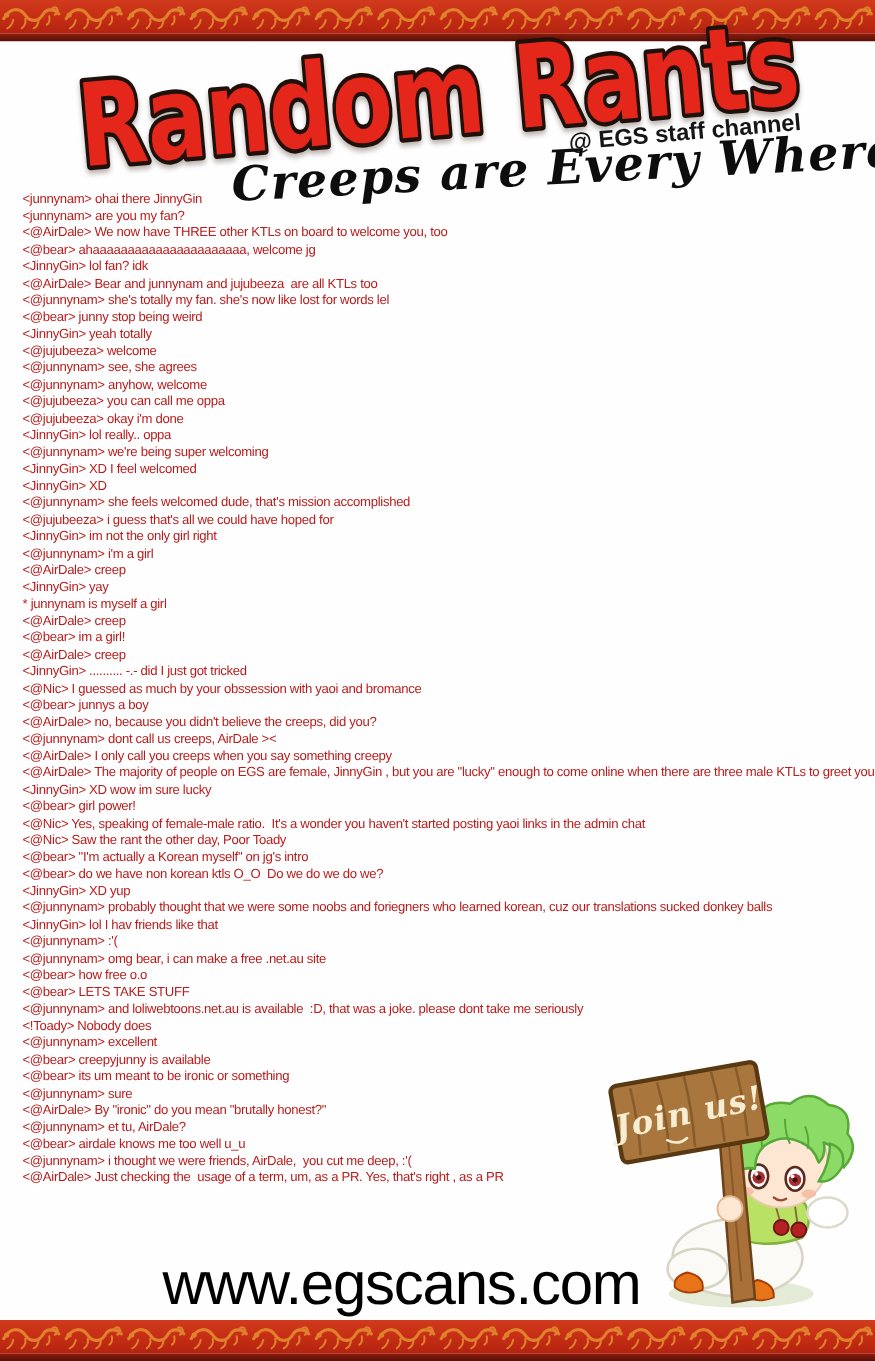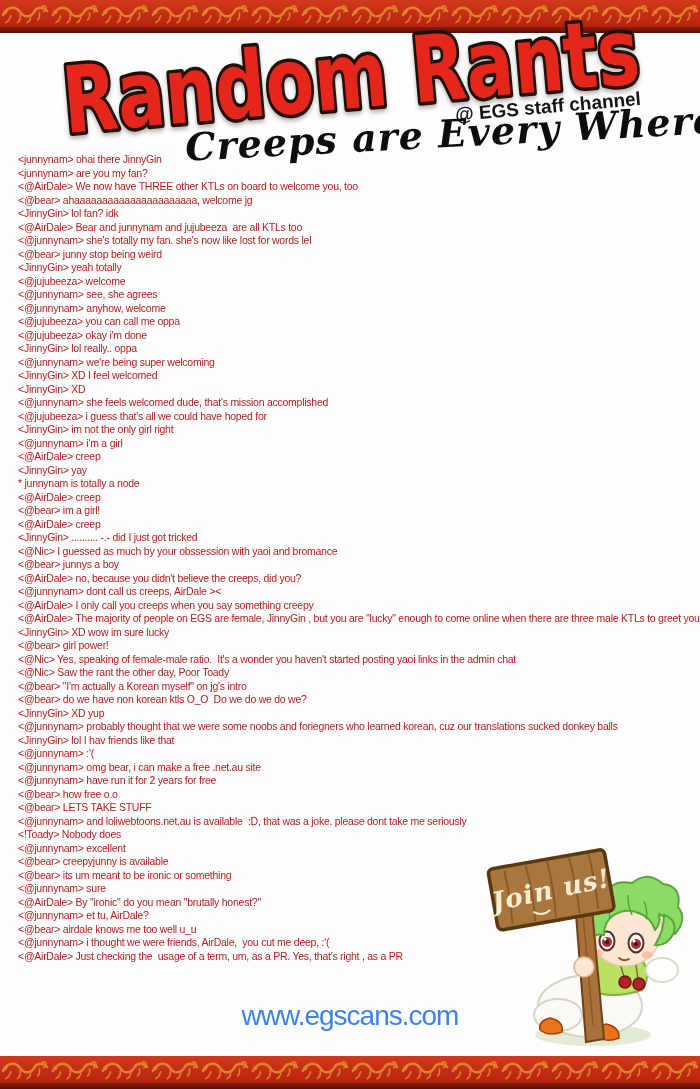--- a/index.html
+++ b/index.html
@@ -28,22 +28,22 @@
   
   .chat-log{position:absolute;left:18px;top:153px;width:680px;color:#b91c1c;}
   .chat-line{font-size:10.5px;line-height:13.5px;letter-spacing:-0.25px;white-space:pre;}
 
   
   .mascot{position:absolute;left:478px;top:843px;width:218px;height:215px;}
   .sign-text{font-family:"DejaVu Serif",serif;font-style:italic;font-weight:bold;
              font-size:26px;fill:#f7eed2;letter-spacing:1px;}
 
   
-  .footer-url{position:absolute;left:130px;top:1000px;width:440px;text-align:center;
-              font-size:28px;letter-spacing:-1px;color:#3b82f6;}
+  .footer-url{position:absolute;left:130px;top:1000px;width:440px;
+              font-size:48px;letter-spacing:-1px;color:#000000;}
 </style>
 </head>
 <body>
 
 <div class="page">
 
   <div class="border-band top">
     <div class="band-pattern dragon-row">
         <svg class="dragon" width="48" height="24" viewBox="0 0 50 24">
           <path d="M2 13 C 7 4, 15 3, 20 10 C 24 16, 31 16, 35 9 C 38 4, 45 5, 48 9" fill="none" stroke="#df812d" stroke-width="2.6" stroke-linecap="round"></path>
@@ -158,21 +158,21 @@
       <div class="chat-line">&lt;JinnyGin&gt; lol really.. oppa</div>
       <div class="chat-line">&lt;@junnynam&gt; we're being super welcoming</div>
       <div class="chat-line">&lt;JinnyGin&gt; XD I feel welcomed</div>
       <div class="chat-line">&lt;JinnyGin&gt; XD</div>
       <div class="chat-line">&lt;@junnynam&gt; she feels welcomed dude, that's mission accomplished</div>
       <div class="chat-line">&lt;@jujubeeza&gt; i guess that's all we could have hoped for</div>
       <div class="chat-line">&lt;JinnyGin&gt; im not the only girl right</div>
       <div class="chat-line">&lt;@junnynam&gt; i'm a girl</div>
       <div class="chat-line">&lt;@AirDale&gt; creep</div>
       <div class="chat-line">&lt;JinnyGin&gt; yay</div>
-      <div class="chat-line">* junnynam is totally a node</div>
+      <div class="chat-line">* junnynam is myself a girl</div>
       <div class="chat-line">&lt;@AirDale&gt; creep</div>
       <div class="chat-line">&lt;@bear&gt; im a girl!</div>
       <div class="chat-line">&lt;@AirDale&gt; creep</div>
       <div class="chat-line">&lt;JinnyGin&gt; .......... -.- did I just got tricked</div>
       <div class="chat-line">&lt;@Nic&gt; I guessed as much by your obssession with yaoi and bromance</div>
       <div class="chat-line">&lt;@bear&gt; junnys a boy</div>
       <div class="chat-line">&lt;@AirDale&gt; no, because you didn't believe the creeps, did you?</div>
       <div class="chat-line">&lt;@junnynam&gt; dont call us creeps, AirDale &gt;&lt;</div>
       <div class="chat-line">&lt;@AirDale&gt; I only call you creeps when you say something creepy</div>
       <div class="chat-line">&lt;@AirDale&gt; The majority of people on EGS are female, JinnyGin , but you are "lucky" enough to come online when there are three male KTLs to greet you</div>
@@ -180,21 +180,20 @@
       <div class="chat-line">&lt;@bear&gt; girl power!</div>
       <div class="chat-line">&lt;@Nic&gt; Yes, speaking of female-male ratio.  It's a wonder you haven't started posting yaoi links in the admin chat</div>
       <div class="chat-line">&lt;@Nic&gt; Saw the rant the other day, Poor Toady</div>
       <div class="chat-line">&lt;@bear&gt; "I'm actually a Korean myself" on jg's intro</div>
       <div class="chat-line">&lt;@bear&gt; do we have non korean ktls O_O  Do we do we do we?</div>
       <div class="chat-line">&lt;JinnyGin&gt; XD yup</div>
       <div class="chat-line">&lt;@junnynam&gt; probably thought that we were some noobs and foriegners who learned korean, cuz our translations sucked donkey balls</div>
       <div class="chat-line">&lt;JinnyGin&gt; lol I hav friends like that</div>
       <div class="chat-line">&lt;@junnynam&gt; :'(</div>
       <div class="chat-line">&lt;@junnynam&gt; omg bear, i can make a free .net.au site</div>
-      <div class="chat-line">&lt;@junnynam&gt; have run it for 2 years for free</div>
       <div class="chat-line">&lt;@bear&gt; how free o.o</div>
       <div class="chat-line">&lt;@bear&gt; LETS TAKE STUFF</div>
       <div class="chat-line">&lt;@junnynam&gt; and loliwebtoons.net.au is available  :D, that was a joke. please dont take me seriously</div>
       <div class="chat-line">&lt;!Toady&gt; Nobody does</div>
       <div class="chat-line">&lt;@junnynam&gt; excellent</div>
       <div class="chat-line">&lt;@bear&gt; creepyjunny is available</div>
       <div class="chat-line">&lt;@bear&gt; its um meant to be ironic or something</div>
       <div class="chat-line">&lt;@junnynam&gt; sure</div>
       <div class="chat-line">&lt;@AirDale&gt; By "ironic" do you mean "brutally honest?"</div>
       <div class="chat-line">&lt;@junnynam&gt; et tu, AirDale?</div>

